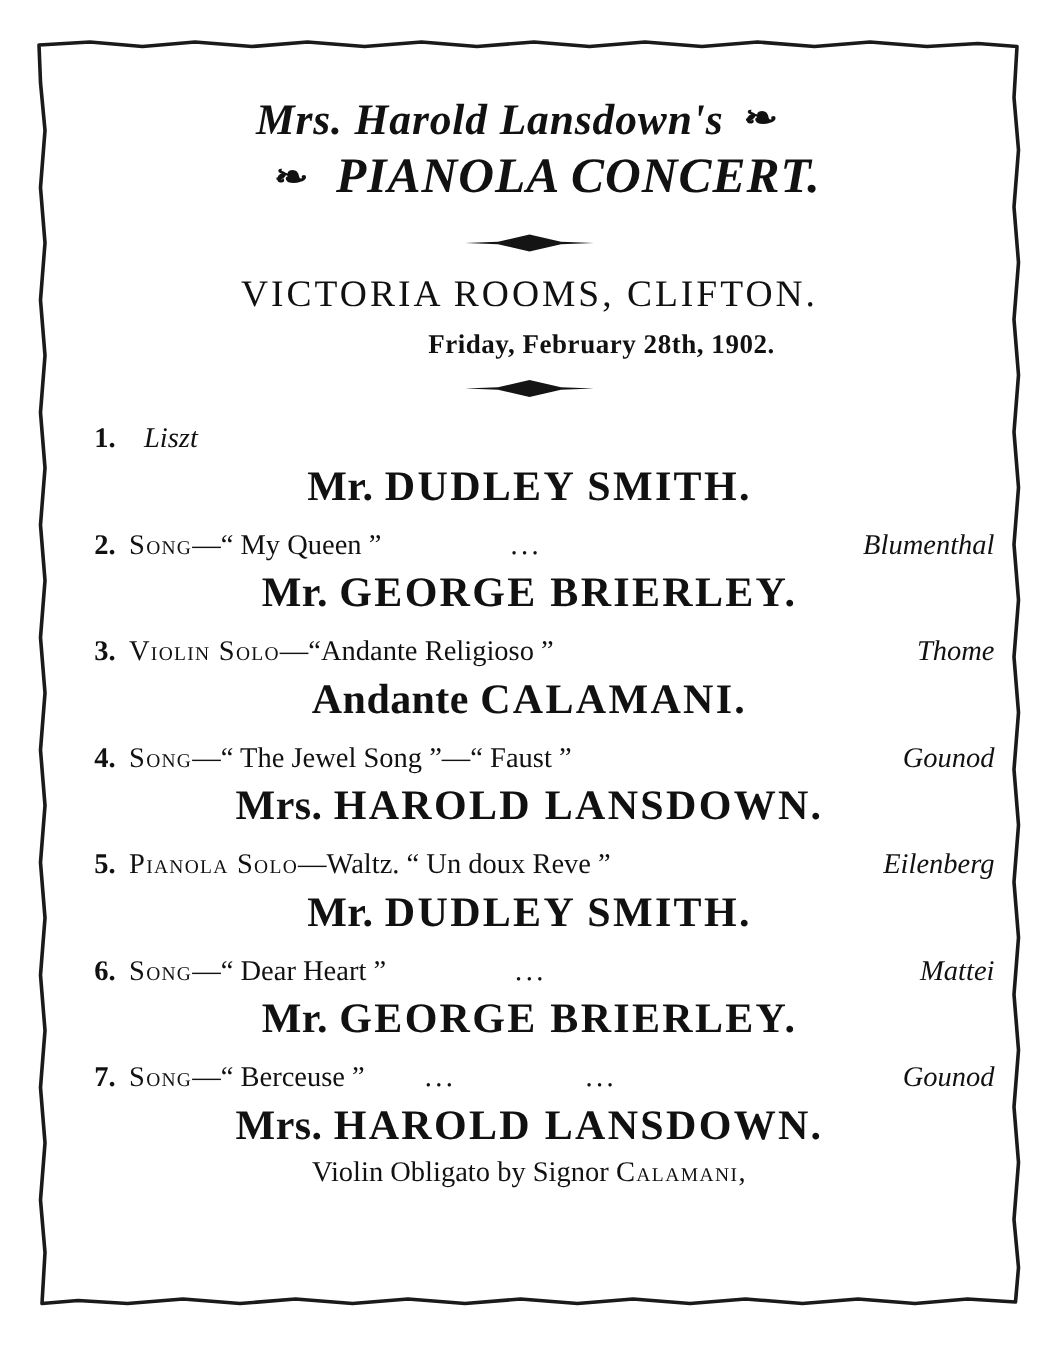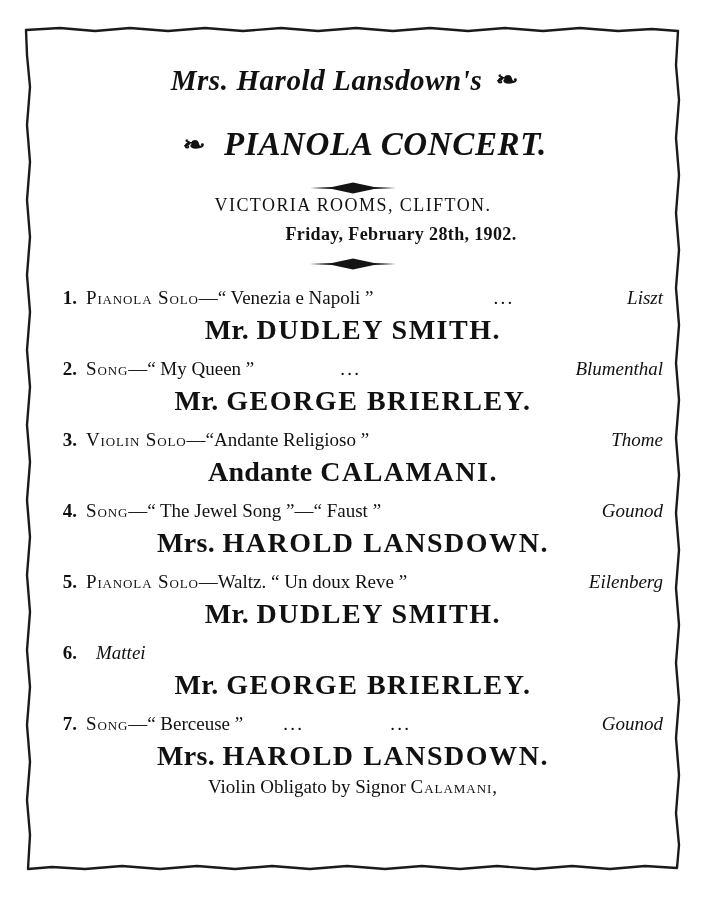--- a/index.html
+++ b/index.html
@@ -51,21 +51,21 @@
     letter-spacing: 0.02em;
     white-space: nowrap;
   }
   #title-line-1 {
     font-size: 29px;
     margin-top: 34px;
     padding-right: 18px;
   }
   #title-line-2 {
     font-size: 33px;
-    margin-top: 29px;
+    margin-top: 3px;
     padding-left: 26px;
   }
   .fleuron {
     display: inline-block;
     font-style: normal;
     font-weight: bold;
     font-size: 22px;
     transform: scaleX(1.25);
     vertical-align: 0.14em;
   }
@@ -77,22 +77,23 @@
     width: 100%;
     text-align: center;
     line-height: 0;
   }
   #divider-top { margin-top: 18px; }
   #divider-bottom { margin-top: 12px; }
 
   
   #venue-line {
     text-align: center;
-    font-size: 18px;
+    font-size: 25px;
     letter-spacing: 0.08em;
+    margin-top: 14px;
     white-space: nowrap;
   }
   #date-line {
     text-align: center;
     font-size: 18px;
     font-weight: bold;
     letter-spacing: 0.02em;
     margin-top: 8px;
     padding-left: 96px;
     white-space: nowrap;
@@ -210,21 +211,20 @@
       <svg width="86" height="14" viewBox="0 0 86 14">
         <path d="M 0 7 L 22 6.1 L 43 1.4 L 64 6.1 L 86 7 L 64 7.9 L 43 12.6 L 22 7.9 Z" fill="#141414"></path>
       </svg>
     </div>
 
     <div id="programme">
 
       <div class="item">
         <div class="item-head">
           <span class="item-number">1.</span>
-          <span class="item-body"><span class="smallcaps">Pianola Solo</span><span>—</span><span>“ Venezia e Napoli ”</span><span class="gap-lg"></span><span class="dots">...</span></span>
           <span class="item-composer">Liszt</span>
         </div>
         <div class="performer"><span class="honorific">Mr.</span>
           <span class="pname">DUDLEY SMITH.</span></div>
       </div>
 
       <div class="item">
         <div class="item-head">
           <span class="item-number">2.</span>
           <span class="item-body"><span class="smallcaps">Song</span><span>—</span><span>“ My Queen ”</span><span class="gap-md"></span><span class="dots">...</span></span>
@@ -260,20 +260,21 @@
           <span class="item-body"><span class="smallcaps">Pianola Solo</span><span>—</span><span>Waltz.   “ Un doux Reve ”</span></span>
           <span class="item-composer">Eilenberg</span>
         </div>
         <div class="performer"><span class="honorific">Mr.</span>
           <span class="pname">DUDLEY SMITH.</span></div>
       </div>
 
       <div class="item">
         <div class="item-head">
           <span class="item-number">6.</span>
+          <span class="item-body"><span class="smallcaps">Song</span><span>—</span><span>“ Dear Heart ”</span><span class="gap-md"></span><span class="dots">...</span></span>
           <span class="item-composer">Mattei</span>
         </div>
         <div class="performer"><span class="honorific">Mr.</span>
           <span class="pname">GEORGE BRIERLEY.</span></div>
       </div>
 
       <div class="item">
         <div class="item-head">
           <span class="item-number">7.</span>
           <span class="item-body"><span class="smallcaps">Song</span><span>—</span><span>“ Berceuse ”</span><span class="gap-sm"></span><span class="dots">...</span><span class="gap-md"></span><span class="dots">...</span></span>

